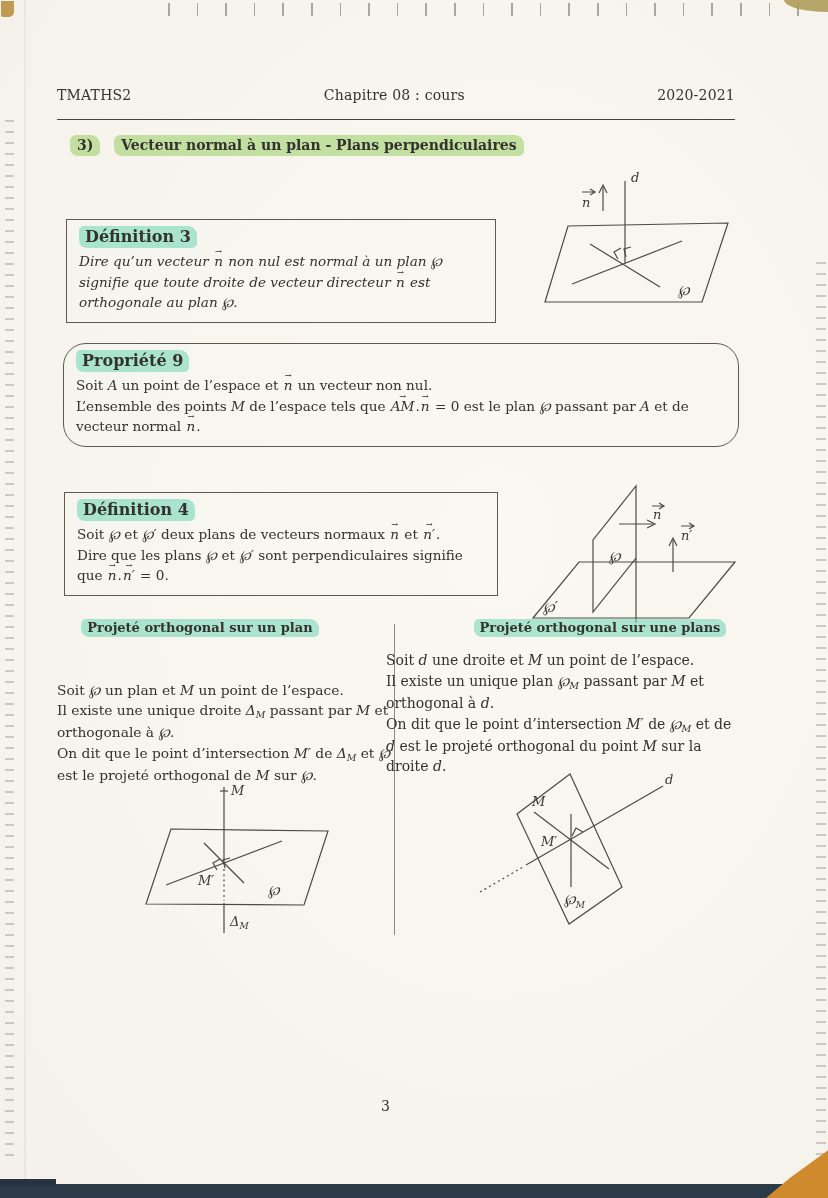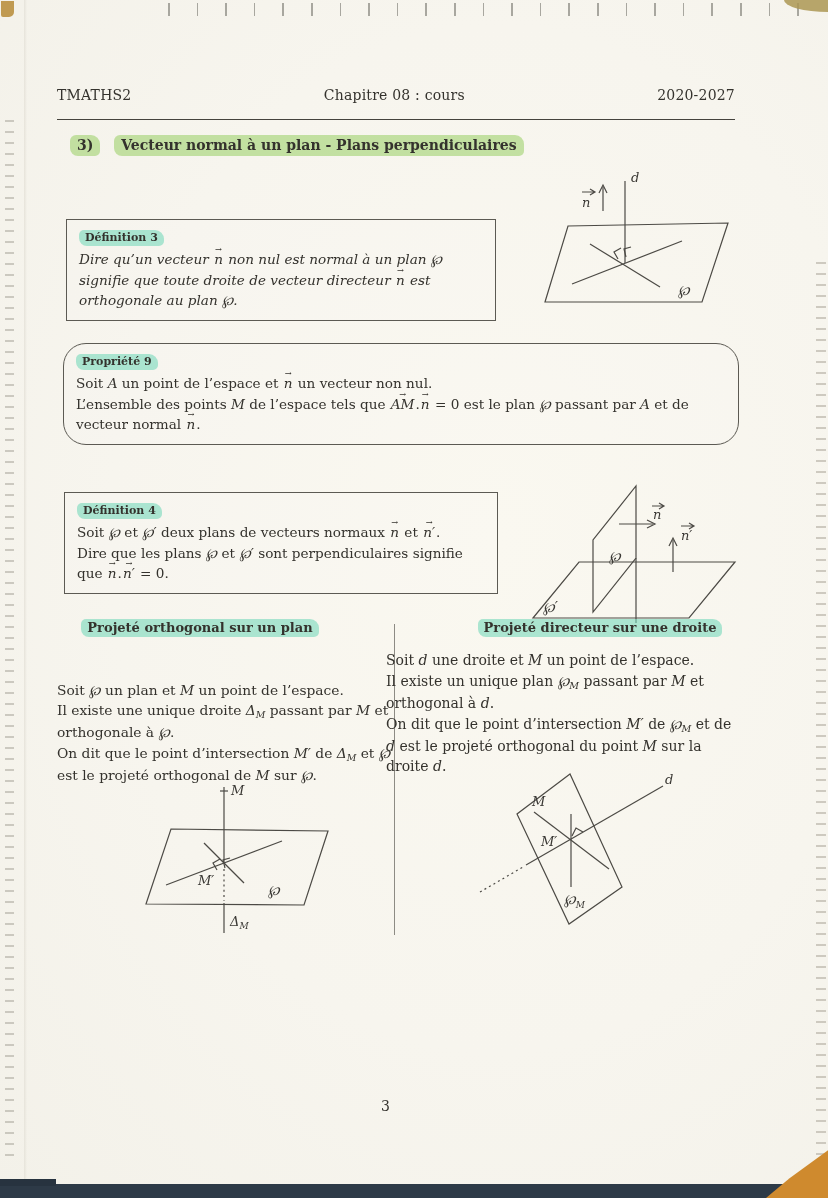--- a/index.html
+++ b/index.html
@@ -32,21 +32,21 @@
 
   
   .hl-g{background:rgba(151,206,99,.55);border-radius:6px 9px 5px 8px;padding:2px 7px 3px;}
   .hl-t{background:rgba(118,216,186,.6);border-radius:5px 9px 5px 8px;padding:1px 6px 2px;}
 
   .section-title{position:absolute;left:70px;top:137px;font-size:14px;font-weight:bold;text-align:right;}
   .section-title .num{margin-right:9px;}
 
   
   .box{position:absolute;border:1.3px solid #5c5a53;background:rgba(255,255,255,.08);padding:6px 12px 9px;}
-  .box-title{display:inline-block;font-weight:bold;font-size:11px;margin-bottom:3px;text-align:right;}
+  .box-title{display:inline-block;font-weight:bold;font-size:16px;margin-bottom:3px;text-align:right;}
   .box-body{font-size:13.6px;line-height:1.52;}
   .box-def3{left:66px;top:219px;width:404px;}
   .box-prop9{left:63px;top:343px;width:650px;border-radius:23px;}
   .box-def4{left:64px;top:492px;width:408px;}
   .italic{font-style:italic;}
 
   
   .rt-b{font-weight:normal;}
   .rt-i{font-style:italic;}
   .rt-sub{font-size:.68em;vertical-align:-.32em;}
@@ -82,21 +82,21 @@
   <div class="ticks-top"></div>
   <div class="dashes-left"></div>
   <div class="dashes-right"></div>
   <div class="page-edge-left"></div>
   <div class="corner-tl"></div>
   <div class="corner-tr"></div>
 
   <div class="header">
     <span>TMATHS2</span>
     <span>Chapitre 08 : cours</span>
-    <span>2020-2027</span>
+    <span>2020-2021</span>
   </div>
 
   <div class="section-title">
     <span class="hl-g num">3)</span>
     <span class="hl-g">Vecteur normal à un plan - Plans perpendiculaires</span>
   </div>
 
   <div class="box box-def3">
     <span class="box-title hl-t">Définition 3</span>
     <div class="box-body italic"><span>Dire qu’un vecteur </span><span class="rt-vec">n</span><span> non nul est </span><span class="rt-b">normal</span><span> à un plan </span><span class="rt-scr">℘</span><span> signifie que toute droite de vecteur directeur </span><span class="rt-vec">n</span><span> est orthogonale au plan </span><span class="rt-scr">℘</span><span>.</span></div>
@@ -145,21 +145,21 @@
     <text x="176" y="80" font-size="13" font-style="italic">n′</text>
     <text x="104" y="101" font-size="14" font-style="italic">℘</text>
     <text x="38" y="152" font-size="14" font-style="italic">℘′</text>
   </svg>
 
   <div class="col-headers">
     <div class="h-left">
       <span class="col-header-text hl-t">Projeté orthogonal sur un plan</span>
     </div>
     <div class="h-right">
-      <span class="col-header-text hl-t">Projeté directeur sur une droite</span>
+      <span class="col-header-text hl-t">Projeté orthogonal sur une plans</span>
     </div>
   </div>
 
   <div class="divider-v"></div>
 
   <div class="col-left"><span>Soit </span><span class="rt-scr">℘</span><span> un plan et </span><span class="rt-i">M</span><span> un point de l’espace.</span><br><span>Il existe une unique droite </span><span class="rt-i">Δ</span><span class="rt-i rt-sub">M</span><span> passant par </span><span class="rt-i">M</span><span> et orthogonale à </span><span class="rt-scr">℘</span><span>.</span><br><span>On dit que le point d’intersection </span><span class="rt-i">M′</span><span> de </span><span class="rt-i">Δ</span><span class="rt-i rt-sub">M</span><span> et </span><span class="rt-scr">℘</span><span> est le </span><span class="rt-b">projeté orthogonal</span><span> de </span><span class="rt-i">M</span><span> sur </span><span class="rt-scr">℘</span><span>.</span></div>
   <div class="col-right"><span>Soit </span><span class="rt-i">d</span><span> une droite et </span><span class="rt-i">M</span><span> un point de l’espace.</span><br><span>Il existe un unique plan </span><span class="rt-scr">℘</span><span class="rt-i rt-sub">M</span><span> passant par </span><span class="rt-i">M</span><span> et orthogonal à </span><span class="rt-i">d</span><span>.</span><br><span>On dit que le point d’intersection </span><span class="rt-i">M′</span><span> de </span><span class="rt-scr">℘</span><span class="rt-i rt-sub">M</span><span> et de </span><span class="rt-i">d</span><span> est le </span><span class="rt-b">projeté orthogonal</span><span> du point </span><span class="rt-i">M</span><span> sur la droite </span><span class="rt-i">d</span><span>.</span></div>
 
   <svg class="diag d3" width="232" height="167" viewBox="0 0 232 167">
     <g stroke="#4c4a45" stroke-width="1.2" fill="none">

